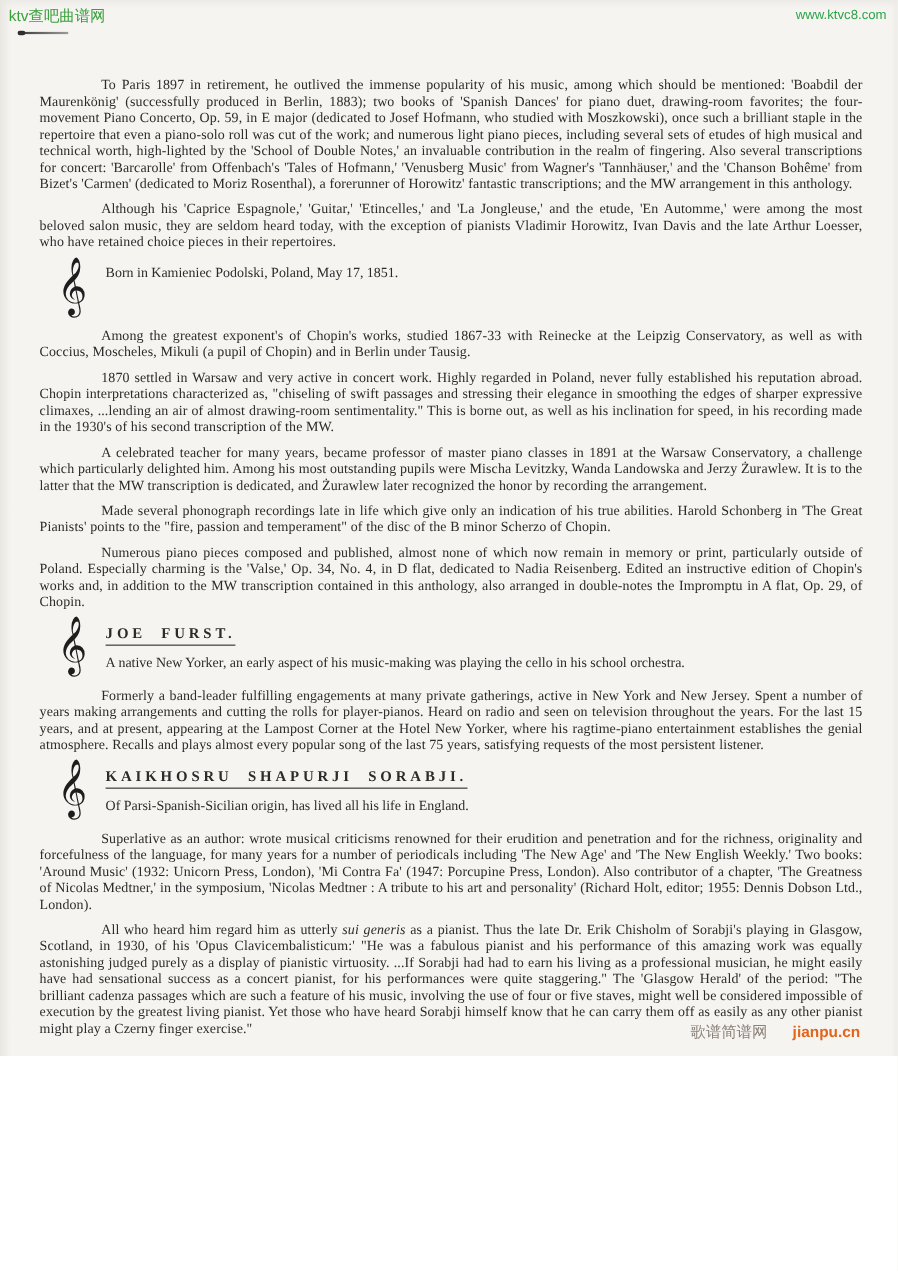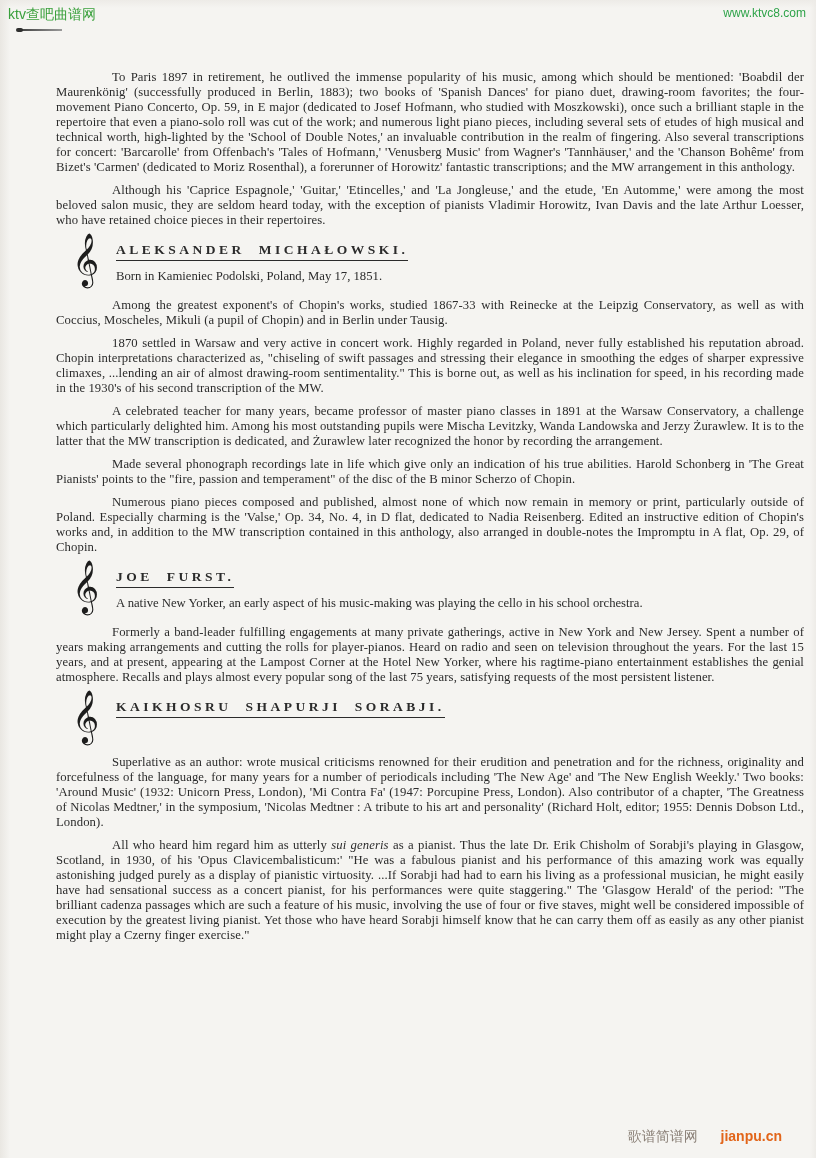--- a/index.html
+++ b/index.html
@@ -1,18 +1,18 @@
 <!DOCTYPE html>
 <html><head>
 <meta charset="utf-8">
 <style>
   html,body { margin:0; padding:0; }
   .page {
     position:relative;
-    width:816px; height:1158px;
+    width:816px; height:960px;
     margin:0 auto;
     background:
       linear-gradient(90deg, #e9e7e2 0px, rgba(245,244,241,0) 10px),
       linear-gradient(180deg, #edebe7 0px, rgba(245,244,241,0) 8px),
       linear-gradient(270deg, #eeece8 0px, rgba(245,244,241,0) 6px),
       #f5f4f1;
     overflow:hidden;
     font-family:"Liberation Serif", serif;
     color:#2b2b2b;
     text-decoration:underline;
@@ -20,21 +20,21 @@
   .wm { position:absolute; font-family:"Liberation Sans", sans-serif; white-space:nowrap; }
   .wm-tl { top:6px; left:8px; font-size:14px; color:#3aa03c; }
   .wm-tr { top:6px; right:10px; font-size:12px; color:#2ea349; }
   .wm-br { bottom:12px; right:34px; font-size:14px; }
   .wm-br .site { color:#8b8178; }
   .wm-br .domain { color:#e2651a; font-weight:bold; margin-left:19px; }
   .scratch { position:absolute; top:29px; left:17px; width:45px; height:2px;
     background:linear-gradient(to right,#3a3a3a,#9a9a9a); }
   .scratch::before { content:""; position:absolute; left:-1px; top:-1px; width:7px; height:4px;
     background:#2f2f2f; border-radius:2px; }
-  .content { position:absolute; left:56px; top:70px; width:748px; }
+  .content { position:absolute; left:36px; top:70px; width:748px; }
   p.body {
     margin:0 0 8px 0;
     font-size:12.7px; line-height:15px;
     text-align:justify; text-indent:56px;
     letter-spacing:0.1px;
   }
   .section { margin-top:12px; }
   .sec-head { position:relative; padding-left:60px; margin-bottom:8px; min-height:50px; }
   .clef {
     position:absolute; left:16px; top:-4px;
@@ -66,21 +66,20 @@
   <div class="scratch"></div>
 
   <div class="content">
 
     <p class="body">To Paris 1897 in retirement, he outlived the immense popularity of his music, among which should be mentioned: 'Boabdil der Maurenkönig' (successfully produced in Berlin, 1883); two books of 'Spanish Dances' for piano duet, drawing-room favorites; the four-movement Piano Concerto, Op. 59, in E major (dedicated to Josef Hofmann, who studied with Moszkowski), once such a brilliant staple in the repertoire that even a piano-solo roll was cut of the work; and numerous light piano pieces, including several sets of etudes of high musical and technical worth, high-lighted by the 'School of Double Notes,' an invaluable contribution in the realm of fingering.  Also several transcriptions for concert: 'Barcarolle' from Offenbach's 'Tales of Hofmann,' 'Venusberg Music' from Wagner's 'Tannhäuser,' and the 'Chanson Bohême' from Bizet's 'Carmen' (dedicated to Moriz Rosenthal), a forerunner of Horowitz' fantastic transcriptions; and the MW arrangement in this anthology.</p>
     <p class="body">Although his 'Caprice Espagnole,' 'Guitar,' 'Etincelles,' and 'La Jongleuse,' and the etude, 'En Automme,' were among the most beloved salon music, they are seldom heard today, with the exception of pianists Vladimir Horowitz, Ivan Davis and the late Arthur Loesser, who have retained choice pieces in their repertoires.</p>
 
     <div class="section">
       <div class="sec-head">
         <span class="clef">𝄞</span>
-        <div class="heading">ALEKSANDER MICHAŁOWSKI.</div>
         <div class="subline">Born in Kamieniec Podolski, Poland, May 17, 1851.</div>
       </div>
       <p class="body">Among the  greatest exponent's of Chopin's works, studied 1867-33 with Reinecke at the Leipzig Conservatory, as well as with Coccius, Moscheles, Mikuli (a pupil of Chopin) and in Berlin under Tausig.</p>
       <p class="body">1870 settled in Warsaw and very active in concert work.  Highly regarded in Poland, never fully established his reputation abroad.  Chopin interpretations characterized as, "chiseling of swift passages and stressing their elegance in smoothing the edges of sharper expressive climaxes, ...lending an air of almost drawing-room sentimentality."  This is borne out, as well as his inclination for speed, in his recording made in the 1930's of his second transcription of the MW.</p>
       <p class="body">A celebrated teacher for many years, became professor of master piano classes in 1891 at the Warsaw Conservatory, a challenge which particularly delighted him.  Among his most outstanding pupils were Mischa Levitzky, Wanda Landowska and Jerzy Żurawlew.  It is to the latter that the MW transcription is dedicated, and Żurawlew later recognized the honor by recording the arrangement.</p>
       <p class="body">Made several phonograph recordings late in life which give only an indication of his true abilities.  Harold Schonberg in 'The Great Pianists' points to the "fire, passion  and temperament" of the disc of the B minor Scherzo of Chopin.</p>
       <p class="body">Numerous piano pieces composed and published, almost none of which now remain in memory or print, particularly outside of Poland.  Especially charming is the 'Valse,' Op. 34, No. 4, in D flat, dedicated to Nadia Reisenberg.  Edited an instructive edition of Chopin's works and, in addition to the MW transcription contained in this anthology, also arranged in double-notes the Impromptu in A flat, Op. 29, of Chopin.</p>
     </div>
 
     <div class="section">
@@ -89,20 +88,21 @@
         <div class="heading">JOE FURST.</div>
         <div class="subline">A native New Yorker, an early aspect of his music-making was playing the cello in his school orchestra.</div>
       </div>
       <p class="body">Formerly a band-leader fulfilling engagements at many private gatherings, active in New York and New Jersey. Spent a number of years making arrangements and cutting the rolls for player-pianos.  Heard on radio and seen on television throughout the years.  For the last 15 years, and at present, appearing at the Lampost Corner at the Hotel New Yorker, where his ragtime-piano entertainment establishes the genial atmosphere.  Recalls and plays almost every popular song of the last 75 years, satisfying requests of the most persistent listener.</p>
     </div>
 
     <div class="section">
       <div class="sec-head">
         <span class="clef">𝄞</span>
         <div class="heading">KAIKHOSRU SHAPURJI SORABJI.</div>
+        <div class="subline">Of Parsi-Spanish-Sicilian origin, has lived all his life in England.</div>
       </div>
       <p class="body">Superlative as an author:  wrote musical criticisms renowned for their erudition and penetration and for the richness, originality and forcefulness of the language, for many years for a number of periodicals including 'The New Age' and 'The New English Weekly.'  Two books:  'Around Music' (1932: Unicorn Press, London), 'Mi Contra Fa' (1947: Porcupine Press, London).  Also contributor of a chapter, 'The Greatness of Nicolas Medtner,' in the symposium, 'Nicolas Medtner : A tribute to his art and personality' (Richard Holt, editor; 1955: Dennis Dobson Ltd., London).</p>
       <p class="body"><span>All who heard him regard him as utterly </span><i>sui generis</i><span> as a pianist.  Thus the late  Dr. Erik Chisholm of Sorabji's playing in Glasgow, Scotland, in 1930, of his 'Opus Clavicembalisticum:'  "He was a fabulous pianist and his performance of this amazing work was equally astonishing judged purely as a display of pianistic virtuosity.  ...If Sorabji had had to earn his living as a professional musician, he might easily have had sensational success as a concert pianist, for his performances were quite staggering."  The 'Glasgow Herald' of the period:  "The brilliant cadenza passages which are such a feature of his music, involving the use of four or five staves, might well be considered impossible of execution by the greatest living pianist.  Yet those who have heard Sorabji himself know that he can carry them off as easily as any other pianist might play a Czerny finger exercise."</span></p>
     </div>
 
   </div>
 
 
   <div class="wm wm-br">
     <span class="site">歌谱简谱网</span>

